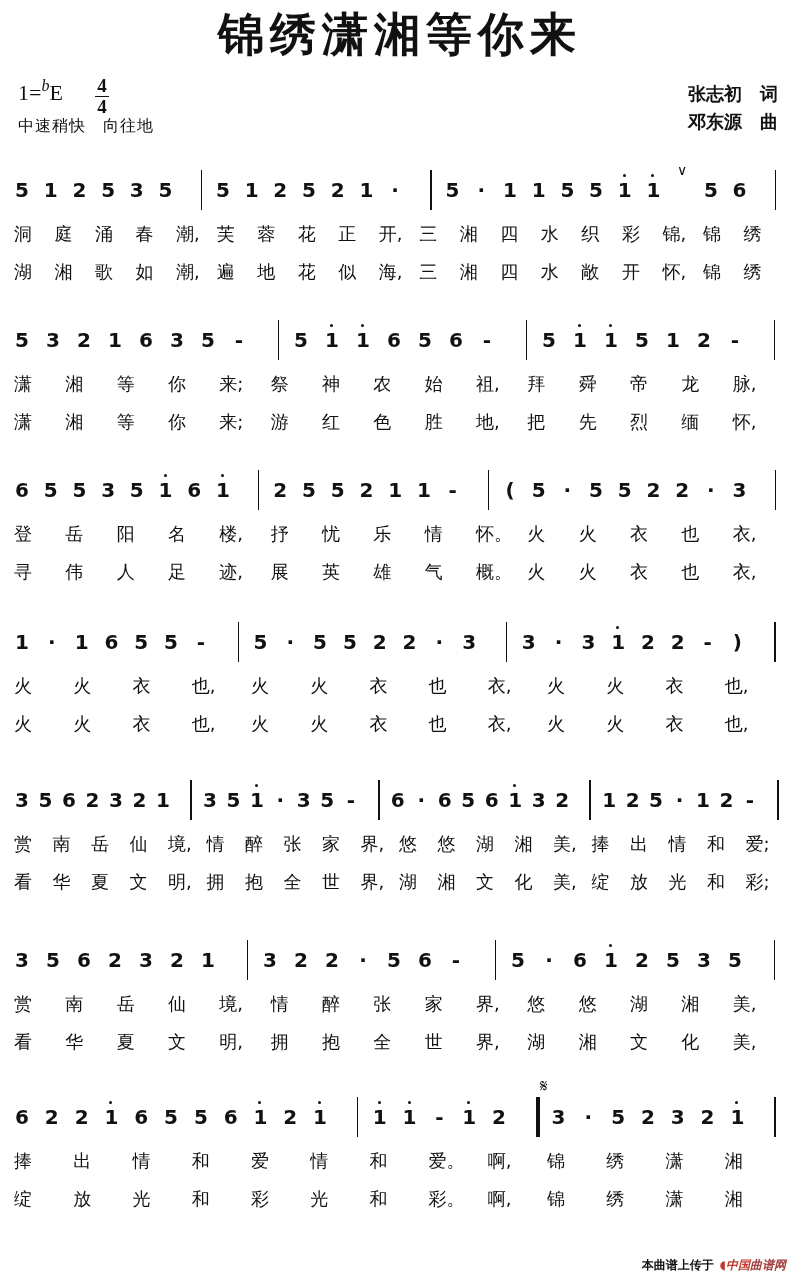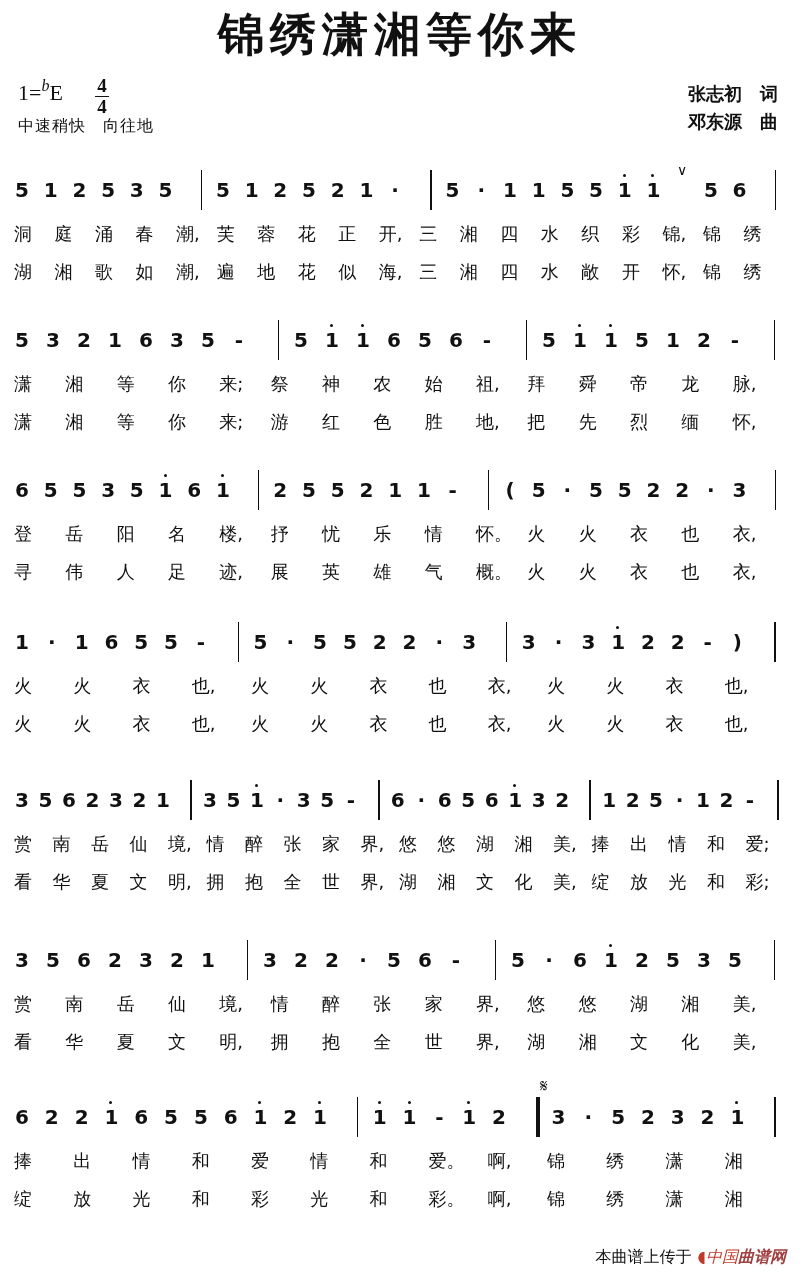--- a/index.html
+++ b/index.html
@@ -14,21 +14,21 @@
   .credits span { display: block; }
 
   .system { position: absolute; left: 0; width: 800px; }
   .notes { position: absolute; left: 0; top: 0; width: 800px; height: 40px; }
   .n { position: absolute; font-family: "DejaVu Sans", sans-serif; font-size: 20px; font-weight: bold; width: 16px; text-align: center; top: 8px; }
   .n .hd { position: absolute; left: 6px; top: -4px; width: 3px; height: 3px; background: #111; border-radius: 50%; }
   .barline { position: absolute; top: 0; width: 1.5px; height: 40px; background: #111; }
   .beam { position: absolute; height: 1.4px; background: #222; }
   .lyr { position: absolute; left: 0; width: 800px; font-size: 18px; letter-spacing: 0; }
   .lyr span { position: absolute; }
-  .footer { position: absolute; right: 14px; bottom: 6px; font-size: 16px; font-weight: normal; }
+  .footer { position: absolute; right: 14px; bottom: 0; font-size: 12px; font-weight: bold; }
   .footer .logo { color: #c0392b; font-style: italic; margin-left: 6px; }
   .footer .logo b { color: #a04040; }
 </style>
 </head>
 <body>
 
 <div class="title">锦绣潇湘等你来</div>
 
 <div class="key">
   <span>1=</span><span class="flat">b</span><span>E</span>

